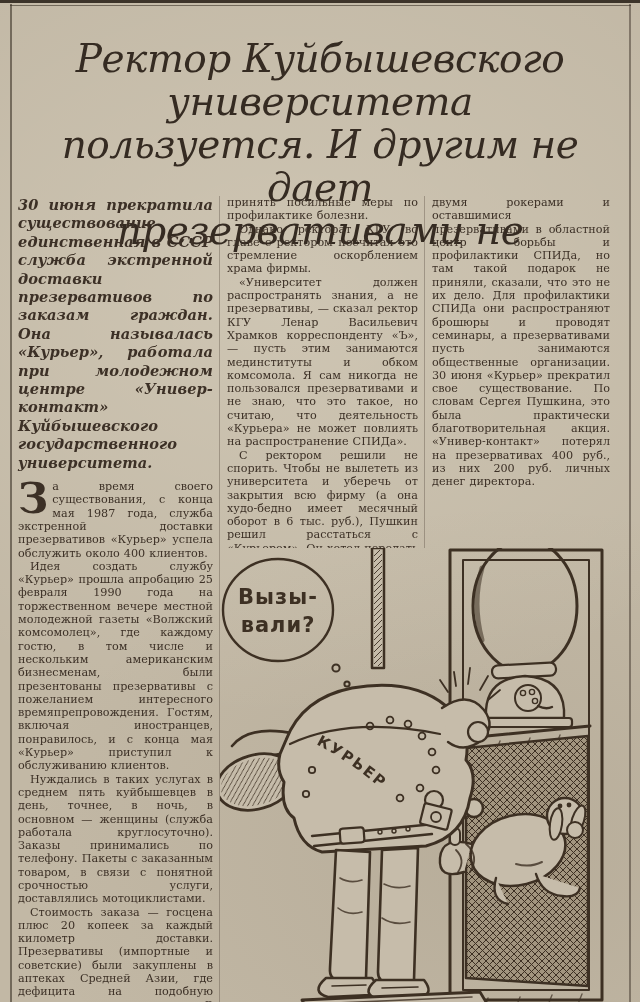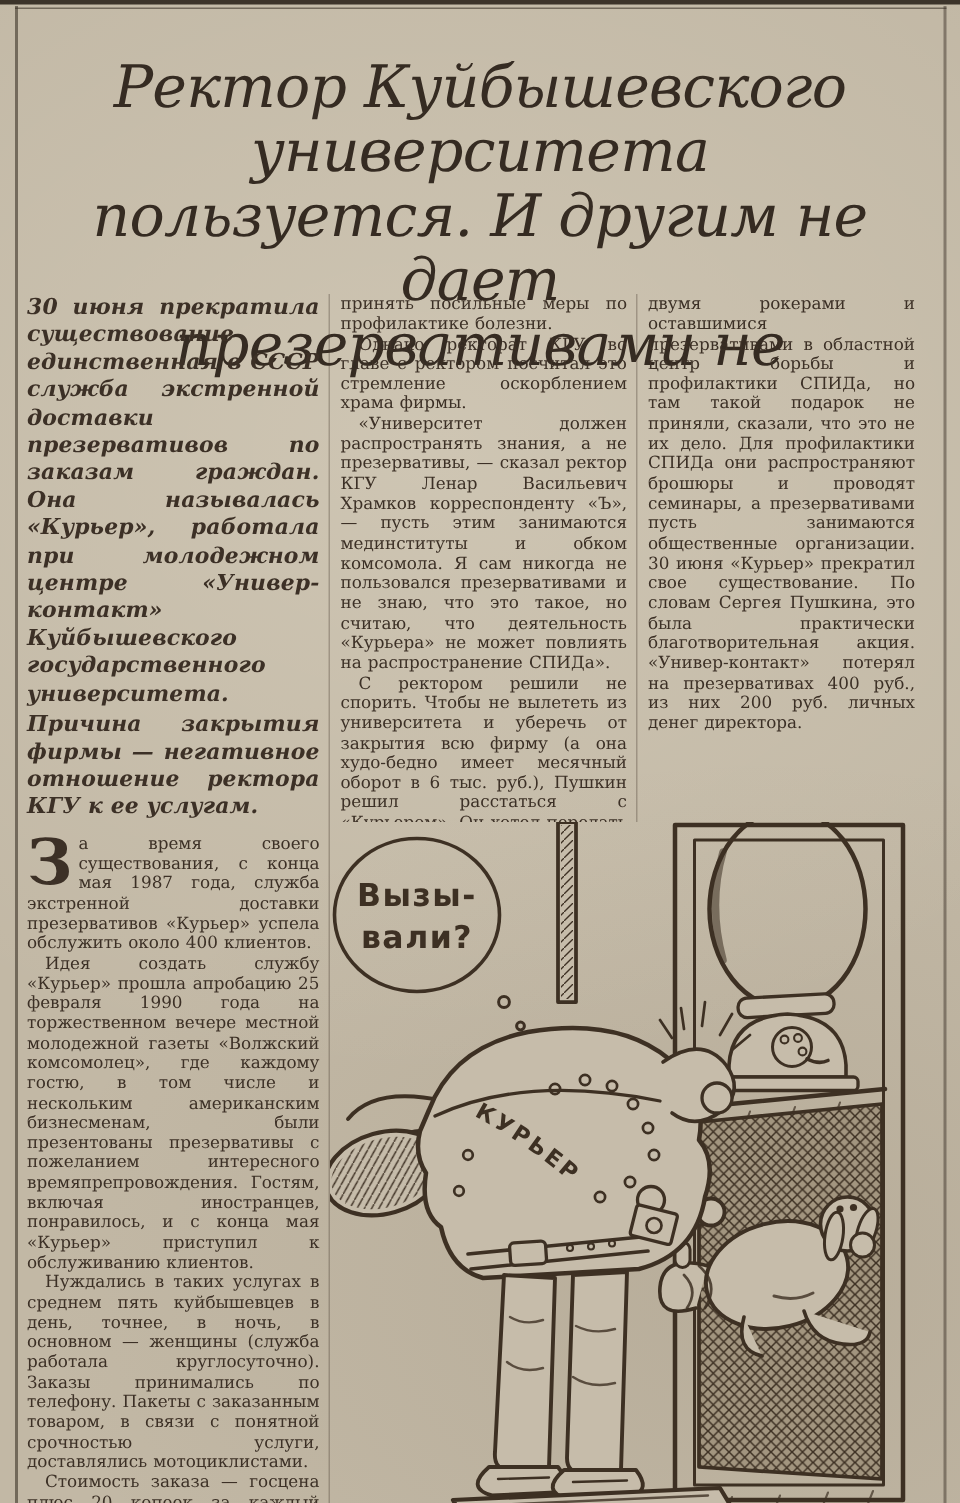--- a/index.html
+++ b/index.html
@@ -72,21 +72,20 @@
     <span class="hl-line">университета</span>
     <span class="hl-line">пользуется. И другим не дает</span>
     <span class="hl-line">презервативами не</span>
   </h1>
 
   <div class="cols">
 
     <div class="col1">
       <div class="lead">
         <p>30 июня прекратила существование единственная в СССР служба экстренной доставки презервативов по заказам граждан. Она называлась «Курьер», работала при молодежном центре «Универ-контакт» Куйбышевского государственного университета.</p>
-        <p>Причина закрытия фирмы — негативное отношение ректора КГУ к ее услугам.</p>
       </div>
       <div class="bodytxt">
         <p class="noindent"><span class="dropcap">З</span><span>а время своего существования, с конца мая 1987 года, служба экстренной доставки презервативов «Курьер» успела обслужить около 400 клиентов.</span></p>
         <p>Идея создать службу «Курьер» прошла апробацию 25 февраля 1990 года на торжественном вечере местной молодежной газеты «Волжский комсомолец», где каждому гостю, в том числе и нескольким американским бизнесменам, были презентованы презервативы с пожеланием интересного времяпрепровождения. Гостям, включая иностранцев, понравилось, и с конца мая «Курьер» приступил к обслуживанию клиентов.</p>
         <p>Нуждались в таких услугах в среднем пять куйбышевцев в день, точнее, в ночь, в основном — женщины (служба работала круглосуточно). Заказы принимались по телефону. Пакеты с заказанным товаром, в связи с понятной срочностью услуги, доставлялись мотоциклистами.</p>
         <p>Стоимость заказа — госцена плюс 20 копеек за каждый километр доставки. Презервативы (импортные и советские) были закуплены в аптеках Средней Азии, где дефицита на подобную продукцию пока нет. В Куйбышеве — есть. И, хотя в городе всего один инфицированный СПИДом, директор «Универ-контакта» третьекурсник Сергей Пушкин решил</p>
       </div>
     </div>
 
     <div class="right-wrap">

